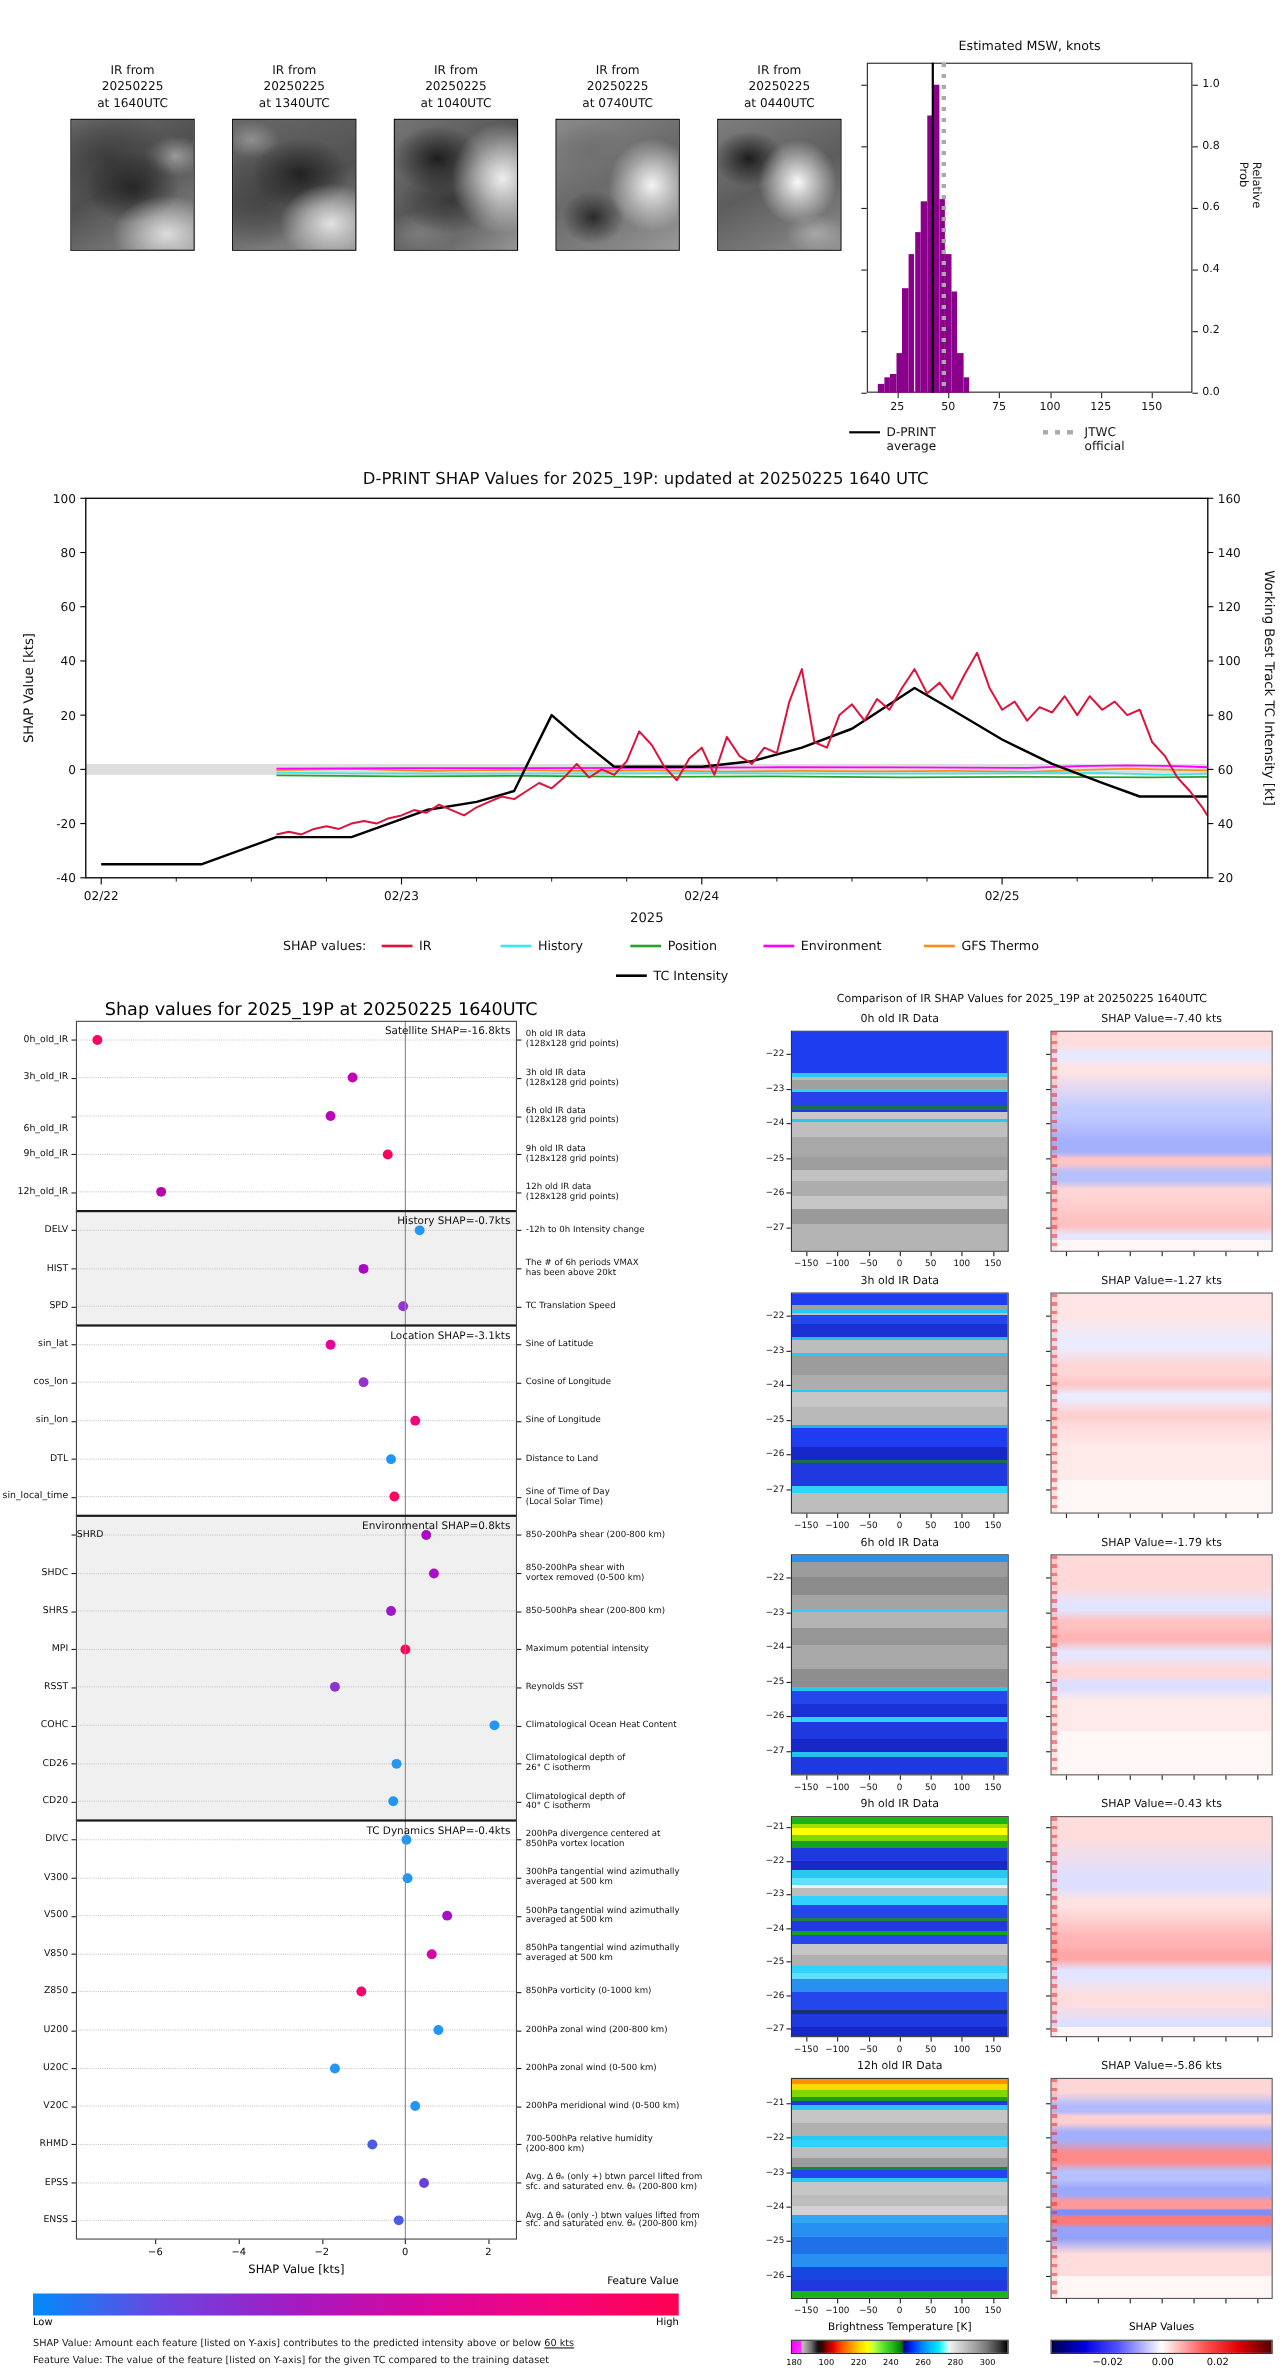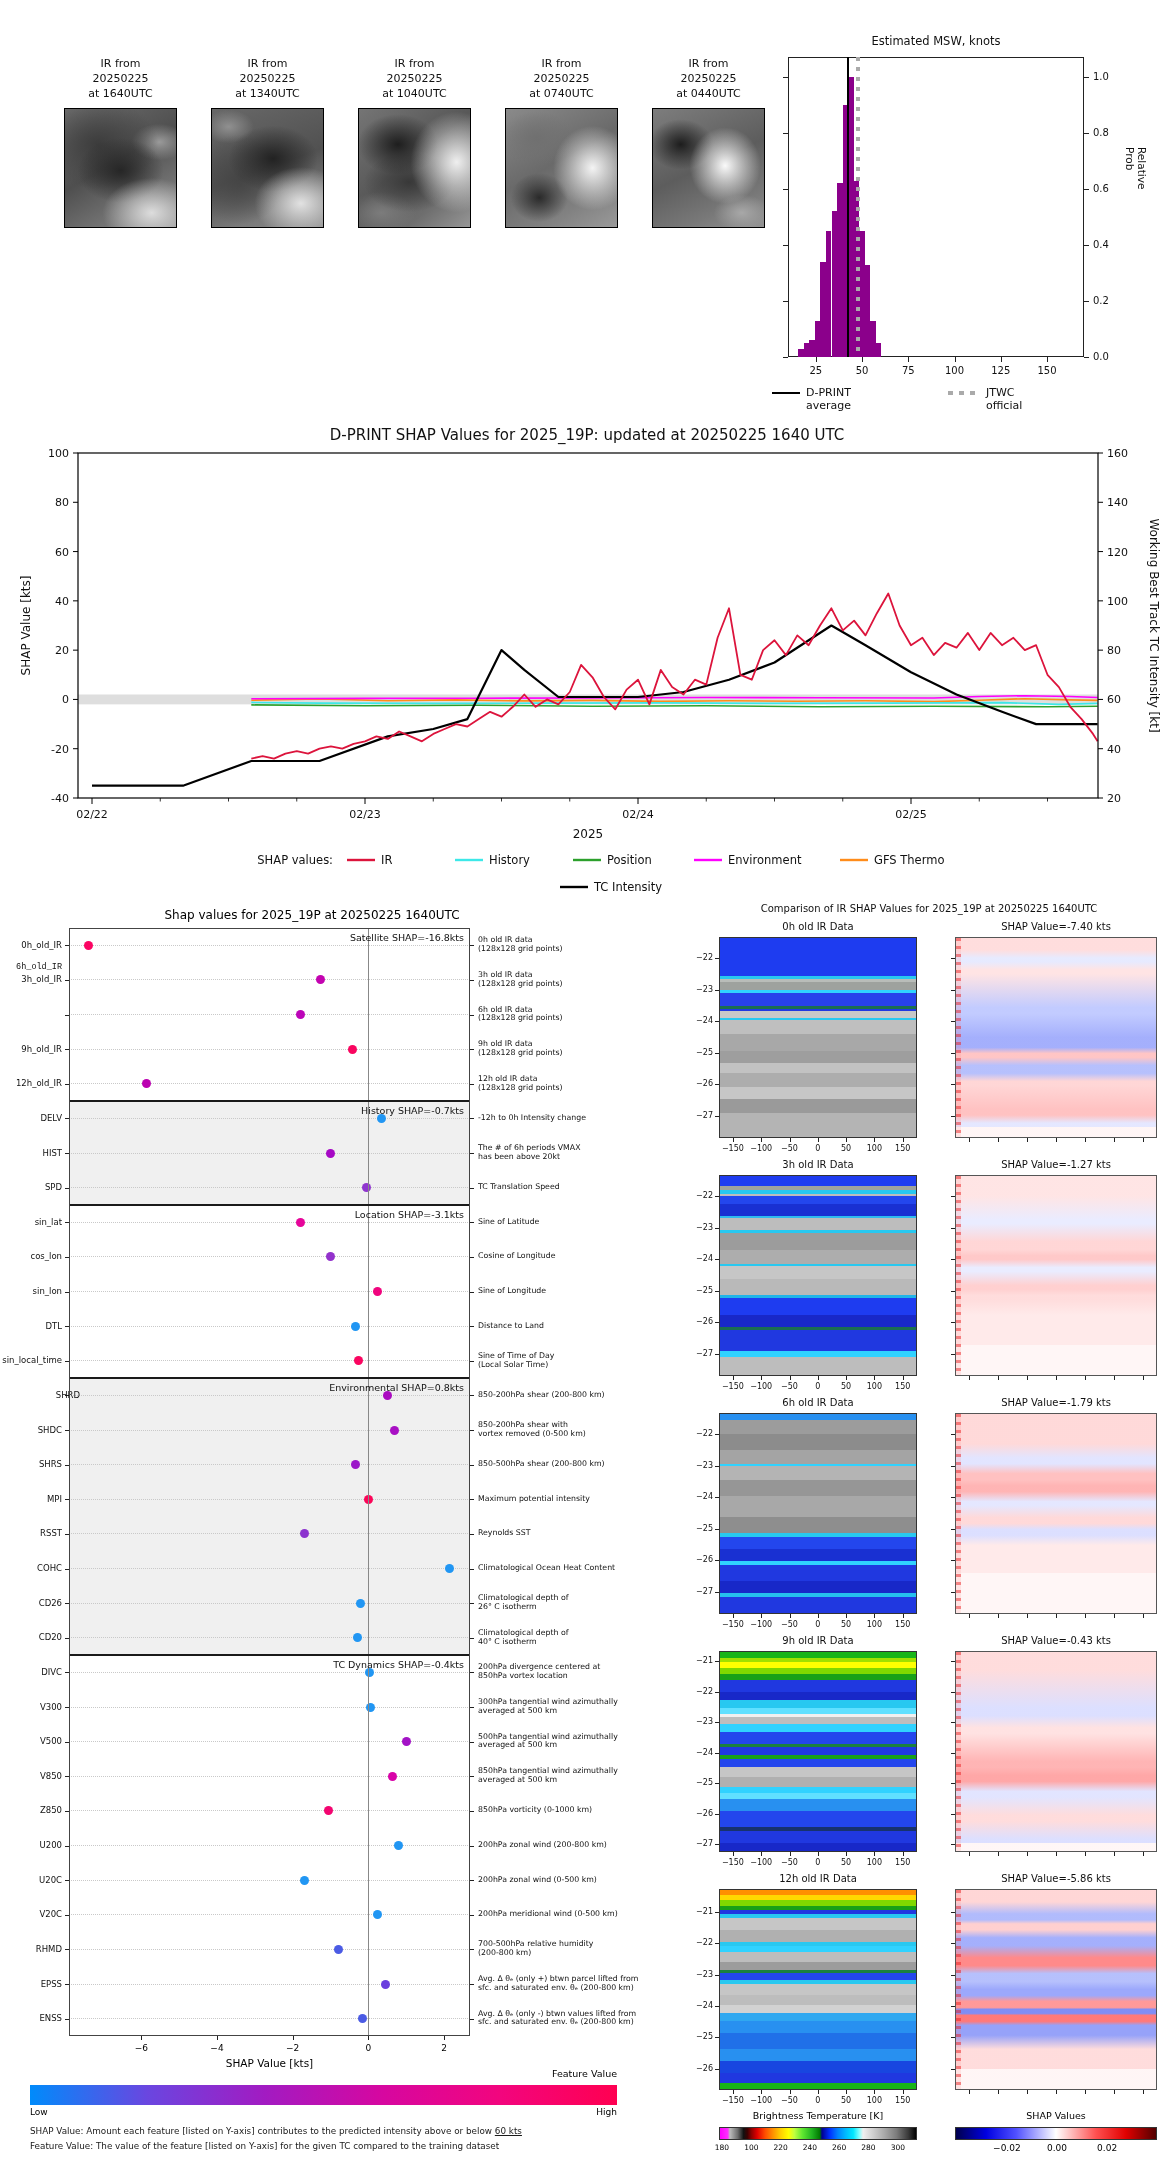--- a/index.html
+++ b/index.html
@@ -139,21 +139,21 @@
         <line x1="573" y1="860" x2="601" y2="860" stroke="#2CA02C" stroke-width="2.4"></line>
         <text x="607" y="864" font-size="11.5" fill="#111">Position</text>
         <line x1="694" y1="860" x2="722" y2="860" stroke="#FF00FF" stroke-width="2.4"></line>
         <text x="728" y="864" font-size="11.5" fill="#111">Environment</text>
         <line x1="840" y1="860" x2="868" y2="860" stroke="#FF8C1A" stroke-width="2.4"></line>
         <text x="874" y="864" font-size="11.5" fill="#111">GFS Thermo</text>
         <line x1="560" y1="887" x2="588" y2="887" stroke="#000" stroke-width="2.4"></line>
         <text x="594" y="891" font-size="11.5" fill="#111">TC Intensity</text>
       </svg></div>
   <div class="abs" id="beeswarm">
-      <div class="abs ctr" style="left: 0px; top: 908px; width: 560px; font-size: 12px; padding-left: 32px;">Shap values for 2025_19P at 20250225 1640UTC</div>
+      <div class="abs ctr" style="left: 12px; top: 908px; width: 560px; font-size: 16px;">Shap values for 2025_19P at 20250225 1640UTC</div>
       <div class="abs" style="left: 69px; top: 1101.1px; width: 401px; height: 103.9px; background: rgb(240, 240, 240);"></div>
       <div class="abs" style="left: 69px; top: 1378.1px; width: 401px; height: 277px; background: rgb(240, 240, 240);"></div>
       <div class="abs" style="left: 69px; top: 944.8px; width: 401px; height: 0px; border-top: 1px dotted rgb(201, 201, 201);"></div>
       <div class="tickmark" style="left: 65px; top: 945.3px; width: 4px; height: 1px;"></div>
       <div class="abs rt bw-feat" style="left: 0px; top: 940.8px; width: 62px;">0h_old_IR</div>
       <div class="abs" style="left: 83.9px; top: 940.8px; width: 9px; height: 9px; border-radius: 50%; background: rgb(251, 5, 99);"></div>
       <div class="tickmark" style="left: 470px; top: 945.3px; width: 4px; height: 1px;"></div>
       <div class="abs bw-desc" style="left: 478px; top: 936.3px;">
         <div>0h old IR data</div>
         <div>(128x128 grid points)</div>
@@ -162,21 +162,21 @@
       <div class="tickmark" style="left: 65px; top: 979.9px; width: 4px; height: 1px;"></div>
       <div class="abs rt bw-feat" style="left: 0px; top: 975.4px; width: 62px;">3h_old_IR</div>
       <div class="abs" style="left: 315.8px; top: 975.4px; width: 9px; height: 9px; border-radius: 50%; background: rgb(195, 3, 176);"></div>
       <div class="tickmark" style="left: 470px; top: 979.9px; width: 4px; height: 1px;"></div>
       <div class="abs bw-desc" style="left: 478px; top: 970.9px;">
         <div>3h old IR data</div>
         <div>(128x128 grid points)</div>
       </div>
       <div class="abs" style="left: 69px; top: 1014.1px; width: 401px; height: 0px; border-top: 1px dotted rgb(201, 201, 201);"></div>
       <div class="tickmark" style="left: 65px; top: 1014.6px; width: 4px; height: 1px;"></div>
-      <div class="abs rt bw-feat" style="left: 0px; top: 963px; width: 62px; font-family: Liberation Mono, monospace;">6h_old_IR</div>
+      <div class="abs rt bw-feat" style="left: 0px; top: 1022px; width: 62px;">6h_old_IR</div>
       <div class="abs" style="left: 296.1px; top: 1010.1px; width: 9px; height: 9px; border-radius: 50%; background: rgb(188, 5, 184);"></div>
       <div class="tickmark" style="left: 470px; top: 1014.6px; width: 4px; height: 1px;"></div>
       <div class="abs bw-desc" style="left: 478px; top: 1005.6px;">
         <div>6h old IR data</div>
         <div>(128x128 grid points)</div>
       </div>
       <div class="abs" style="left: 69px; top: 1048.7px; width: 401px; height: 0px; border-top: 1px dotted rgb(201, 201, 201);"></div>
       <div class="tickmark" style="left: 65px; top: 1049.2px; width: 4px; height: 1px;"></div>
       <div class="abs rt bw-feat" style="left: 0px; top: 1044.7px; width: 62px;">9h_old_IR</div>
       <div class="abs" style="left: 347.5px; top: 1044.7px; width: 9px; height: 9px; border-radius: 50%; background: rgb(249, 5, 95);"></div>
@@ -255,21 +255,21 @@
       <div class="tickmark" style="left: 65px; top: 1360.8px; width: 4px; height: 1px;"></div>
       <div class="abs rt bw-feat" style="left: 0px; top: 1356.3px; width: 62px;">sin_local_time</div>
       <div class="abs" style="left: 354.3px; top: 1356.3px; width: 9px; height: 9px; border-radius: 50%; background: rgb(250, 5, 96);"></div>
       <div class="tickmark" style="left: 470px; top: 1360.8px; width: 4px; height: 1px;"></div>
       <div class="abs bw-desc" style="left: 478px; top: 1351.8px;">
         <div>Sine of Time of Day</div>
         <div>(Local Solar Time)</div>
       </div>
       <div class="abs" style="left: 69px; top: 1394.9px; width: 401px; height: 0px; border-top: 1px dotted rgb(201, 201, 201);"></div>
       <div class="tickmark" style="left: 65px; top: 1395.4px; width: 4px; height: 1px;"></div>
-      <div class="abs rt bw-feat" style="left: 0px; top: 1390.9px; width: 80px;">SHRD</div>
+      <div class="abs rt bw-feat" style="left: 0px; top: 1390.9px; width: 50px; padding-left: 44px;">SHRD</div>
       <div class="abs" style="left: 382.7px; top: 1390.9px; width: 9px; height: 9px; border-radius: 50%; background: rgb(170, 11, 192);"></div>
       <div class="tickmark" style="left: 470px; top: 1395.4px; width: 4px; height: 1px;"></div>
       <div class="abs bw-desc" style="left: 478px; top: 1390.9px;">
         <div>850-200hPa shear (200-800 km)</div>
       </div>
       <div class="abs" style="left: 69px; top: 1429.6px; width: 401px; height: 0px; border-top: 1px dotted rgb(201, 201, 201);"></div>
       <div class="tickmark" style="left: 65px; top: 1430.1px; width: 4px; height: 1px;"></div>
       <div class="abs rt bw-feat" style="left: 0px; top: 1425.6px; width: 62px;">SHDC</div>
       <div class="abs" style="left: 390.3px; top: 1425.6px; width: 9px; height: 9px; border-radius: 50%; background: rgb(168, 16, 196);"></div>
       <div class="tickmark" style="left: 470px; top: 1430.1px; width: 4px; height: 1px;"></div>

